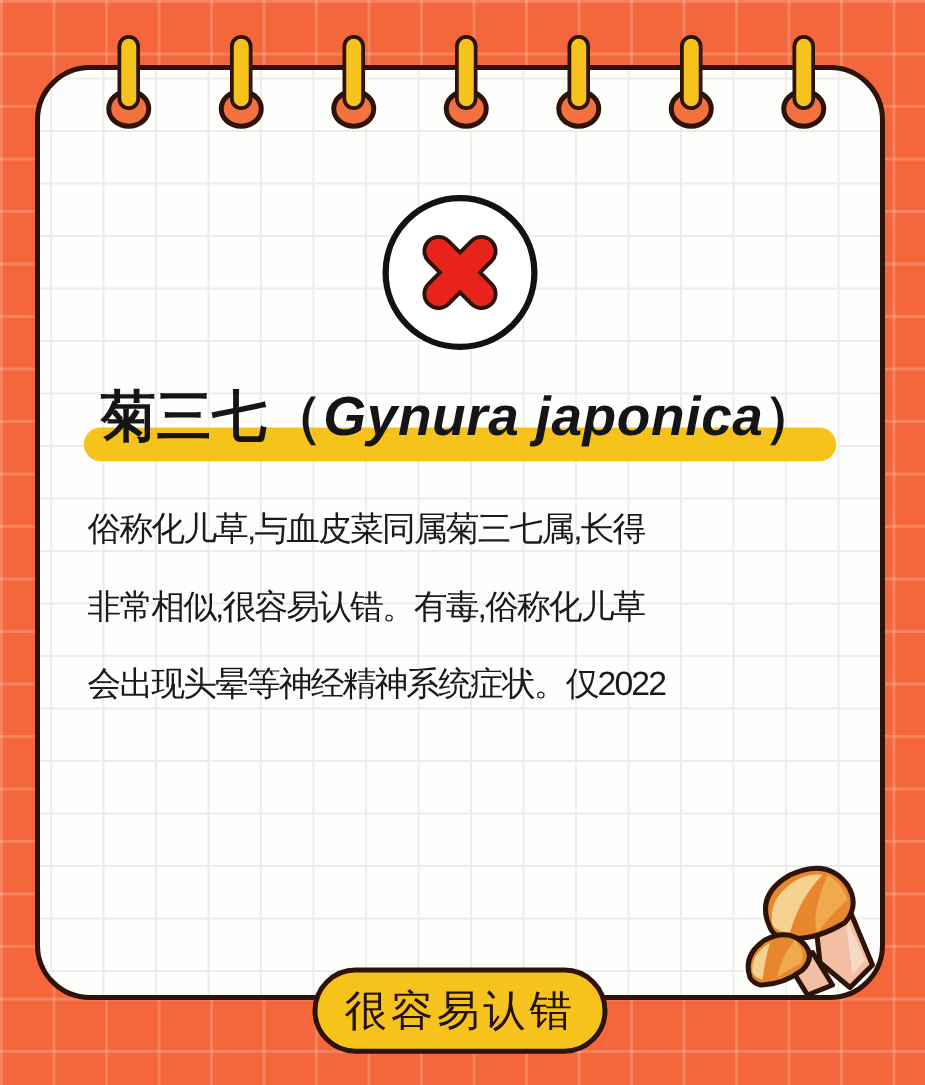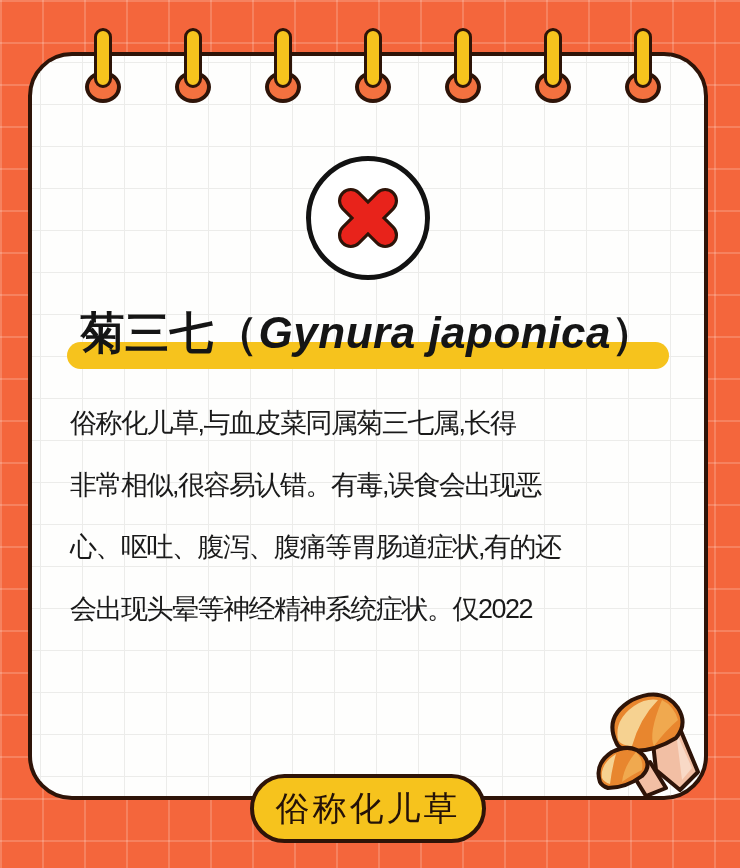--- a/index.html
+++ b/index.html
@@ -127,26 +127,25 @@
 
     <div class="title-wrap">
       <span class="title-inner">
         <span class="title-highlight"></span>
         <span class="title-text"><span>菊三七</span><span>（</span><span class="title-latin">Gynura japonica</span><span>）</span></span>
       </span>
     </div>
 
     <div class="body-text">
       <div class="body-line">俗称化儿草,与血皮菜同属菊三七属,长得</div>
-      <div class="body-line">非常相似,很容易认错。有毒,误食会出现恶</div>
-      <div class="body-line">心、呕吐、腹泻、腹痛等胃肠道症状,有的还</div>
+      <div class="body-line">非常相似,很容易认错。有毒,俗称化儿草</div>
       <div class="body-line">会出现头晕等神经精神系统症状。仅2022</div>
     </div>
 
-    <button class="back-btn">俗称化儿草</button>
+    <button class="back-btn">很容易认错</button>
   </div>
 
   <div class="pin" style="left:81px">
       <span class="pin-ring"></span>
       <span class="pin-bar"></span>
     </div>
   <div class="pin" style="left:171px">
       <span class="pin-ring"></span>
       <span class="pin-bar"></span>
     </div>

